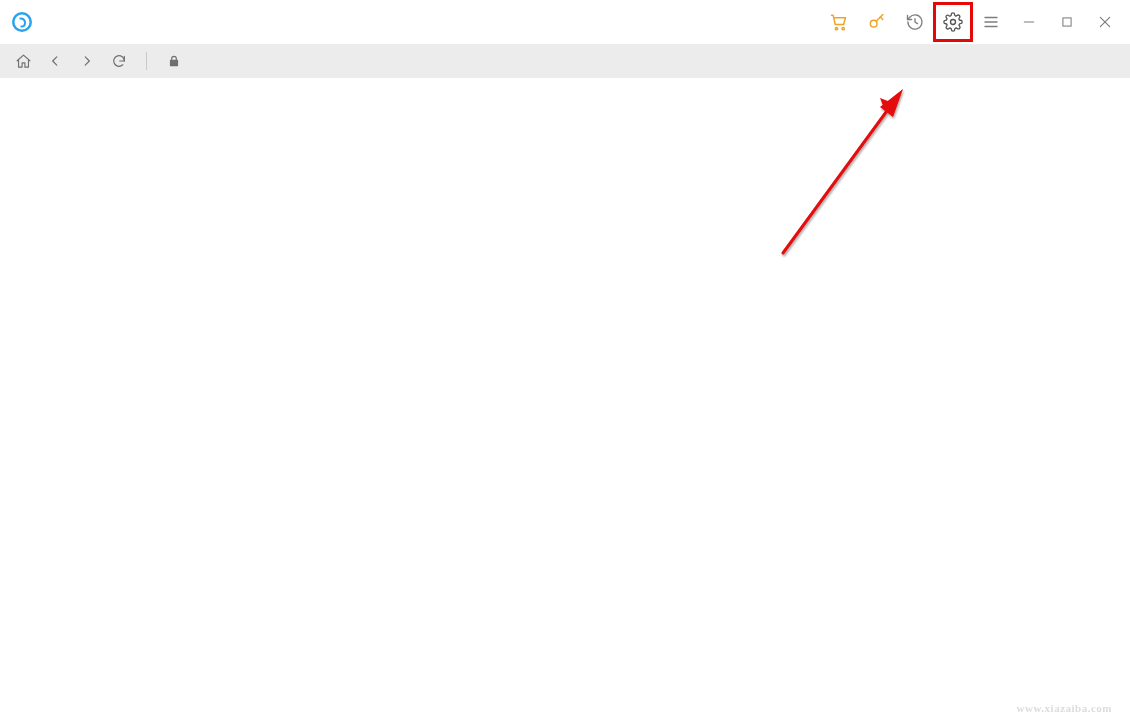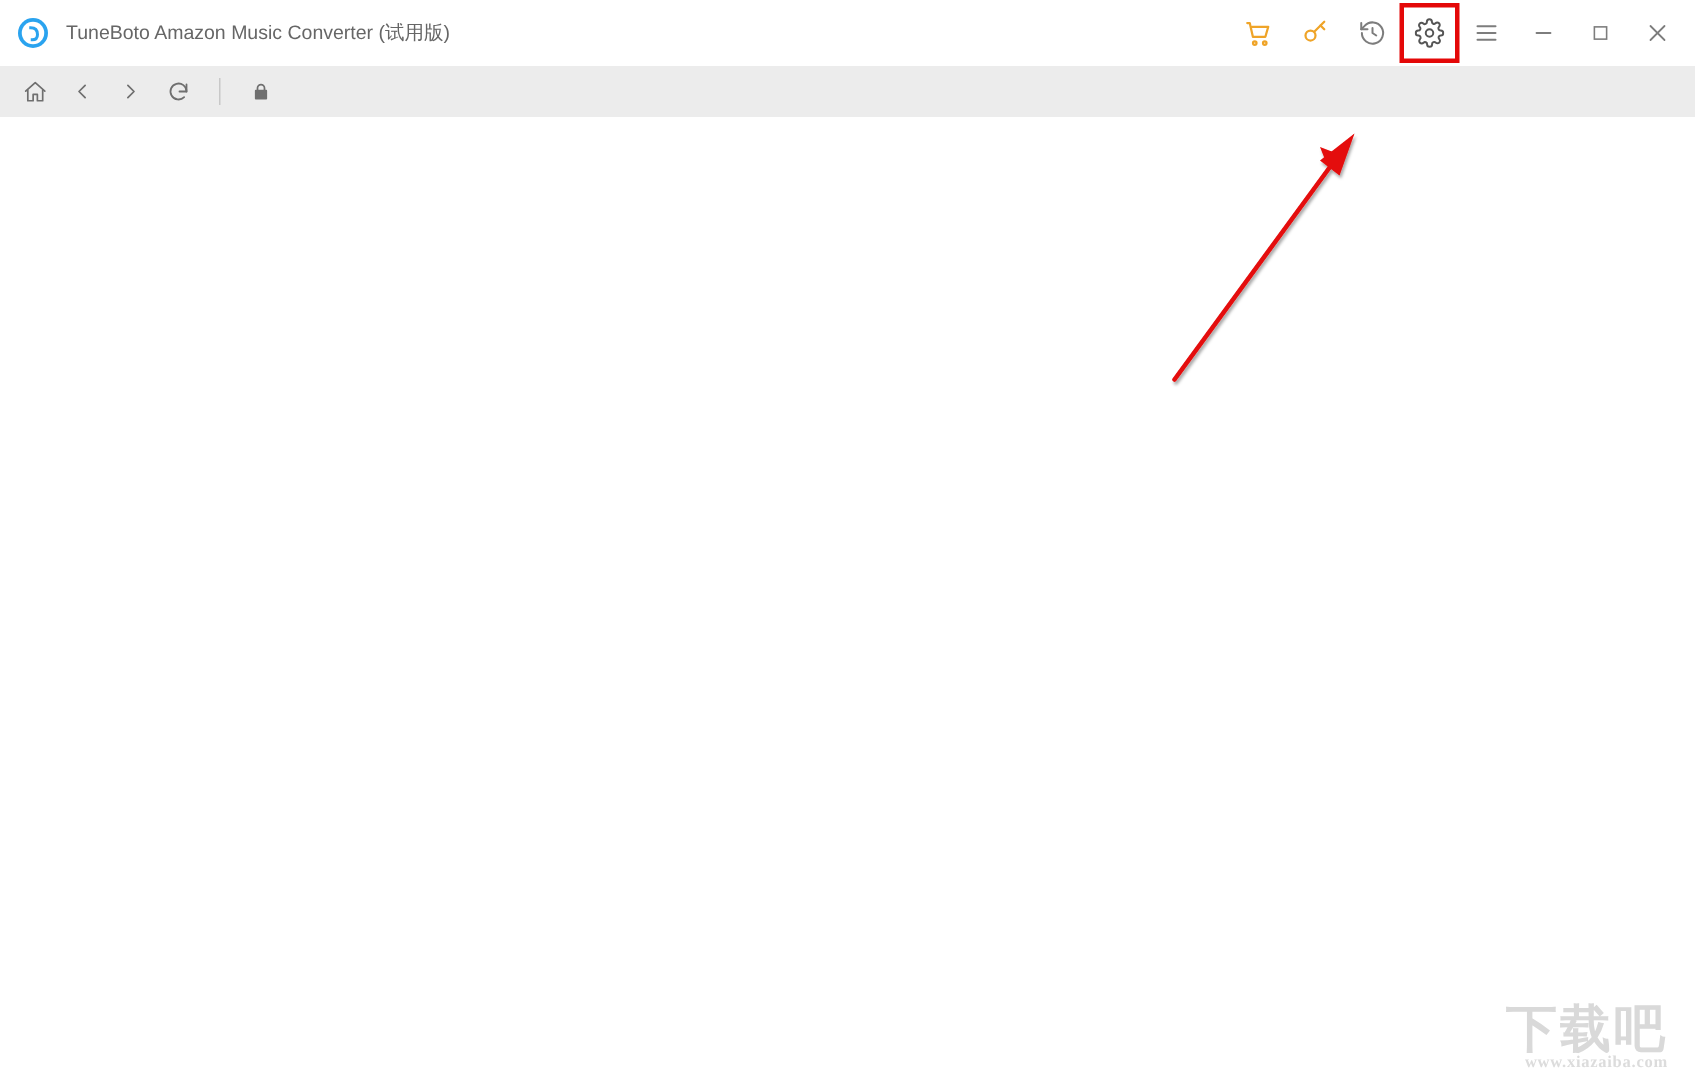--- a/index.html
+++ b/index.html
@@ -104,21 +104,20 @@
 <body>
 
 <div class="titlebar">
   <span class="logo">
     <svg width="22" height="22" viewBox="0 0 22 22">
       <circle cx="11" cy="11" r="10" fill="#2aa3ef"></circle>
       <circle cx="11" cy="11" r="7.5" fill="#ffffff"></circle>
       <path d="M8.5 6.5 Q15 6 15 12 Q15 17 9.5 16.5 L9.5 14.5 Q13 15 13 12 Q13 8 8.5 8.5 Z" fill="#2aa3ef"></path>
     </svg>
   </span>
-  <span class="title">TuneBoto Amazon Music Converter (试用版)</span>
   <span class="spacer"></span>
 
   <span class="tb-btn orange">
     <svg width="20" height="20" viewBox="0 0 24 24" fill="none" stroke="currentColor" stroke-width="1.8" stroke-linecap="round" stroke-linejoin="round">
       <path d="M3 4h2l2.5 11h10l2.3-8H7"></path>
       <circle cx="9" cy="20" r="1.4"></circle>
       <circle cx="17" cy="20" r="1.4"></circle>
     </svg>
   </span>
   <span class="tb-btn orange">
@@ -206,15 +205,14 @@
     </filter>
   </defs>
   <g filter="url(#ds)">
     <line x1="783" y1="253" x2="892" y2="104" stroke="#e40808" stroke-width="3" stroke-linecap="round"></line>
     <polygon points="903,89 884,108 880,98 893,103" fill="#e40808"></polygon>
     <polygon points="903,89 893,117 880,107" fill="#e40808"></polygon>
   </g>
 </svg>
 
 <div class="watermark">
-  <div class="wm-big">下载吧</div>
   <div class="wm-small">www.xiazaiba.com</div>
 </div>
 
 </body></html>

